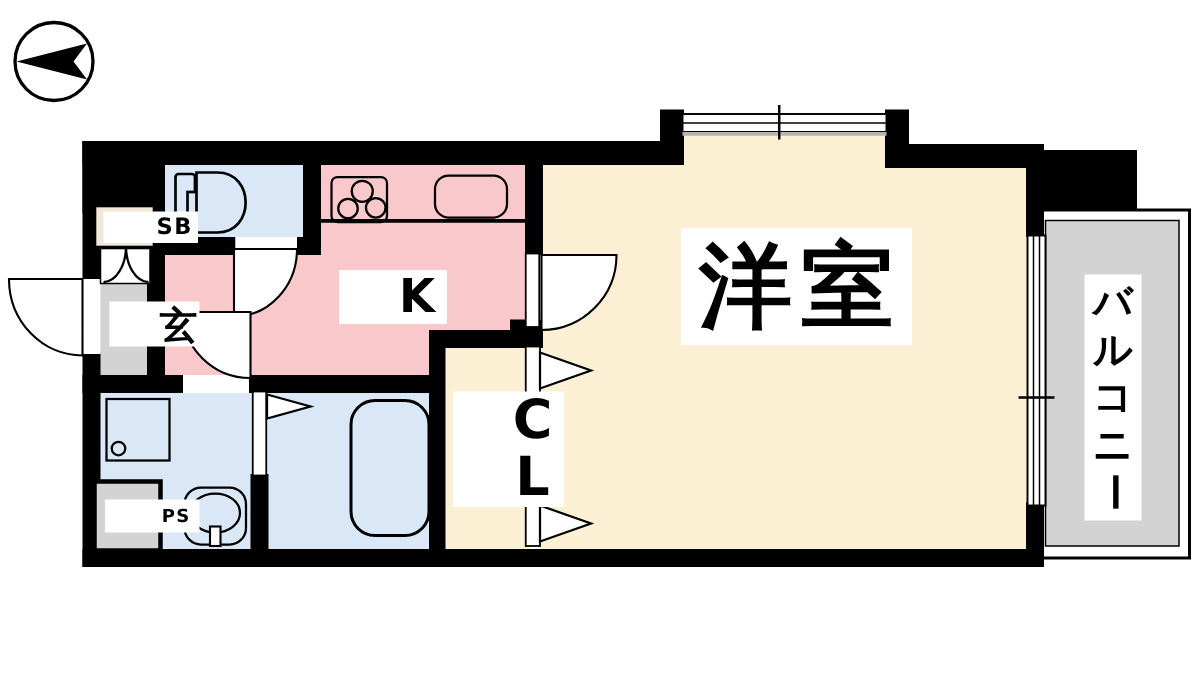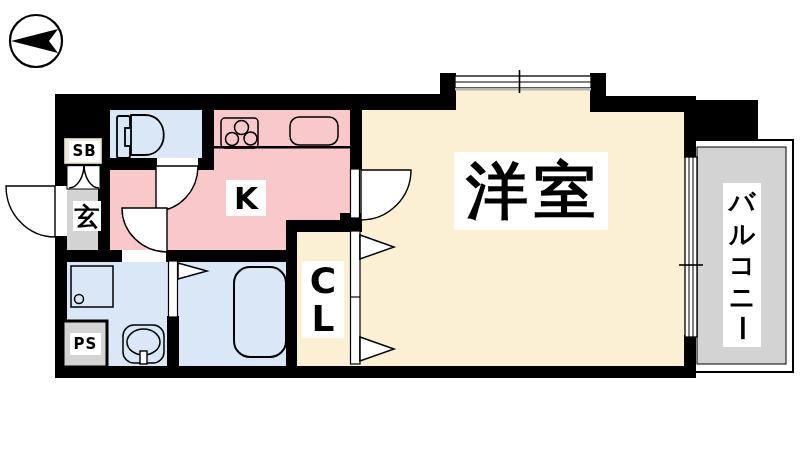--- a/index.html
+++ b/index.html
@@ -12,30 +12,30 @@
   .f-pink{fill:var(--kitchen-pink,#f8c8ca);}
   .f-blue{fill:var(--water-blue,#d9e7f7);}
   .f-cream{fill:var(--room-cream,#fbf0d3);}
   .f-gray{fill:var(--floor-gray,#d3d3d3);}
   .ln{fill:none;stroke:#000;stroke-width:1.5;}
   .ln2{fill:none;stroke:#000;stroke-width:2;}
   .sym{fill:#fff;stroke:#000;stroke-width:1.4;}
   .fixb{fill:var(--water-blue,#d9e7f7);stroke:#000;stroke-width:1.8;}
   .lbl{
     position:absolute;background:#fff;color:#000;font-weight:bold;
-    display:flex;align-items:center;justify-content:center;line-height:1;z-index:2;
+    display:flex;align-items:center;justify-content:center;line-height:1;z-index:2;padding-left:32px;
   }
   .lbl-sb{left:69px;top:141px;width:31px;height:21px;font-size:15px;letter-spacing:1px;}
   .lbl-genkan{left:73px;top:201px;width:28px;height:30px;font-size:25px;}
   .lbl-k{left:226px;top:180px;width:40px;height:36px;font-size:31px;}
   .lbl-cl{left:302px;top:261px;width:42px;height:77px;flex-direction:column;font-size:36px;}
   .lbl-cl span{display:block;height:38px;display:flex;align-items:center;}
   .lbl-name{left:454px;top:152px;width:154px;height:78px;font-size:62px;letter-spacing:6px;padding-left:6px;box-sizing:border-box;}
   .lbl-size{left:436px;top:230px;width:192px;height:77px;font-size:60px;letter-spacing:4px;}
-  .lbl-ps{left:70px;top:333px;width:31px;height:22px;font-size:15px;letter-spacing:1px;}
+  .lbl-ps{left:70px;top:333px;width:31px;height:22px;font-size:12px;letter-spacing:1px;}
   .lbl-balcony{left:723px;top:183px;width:38px;height:164px;flex-direction:column;justify-content:space-between;padding:4px 0;box-sizing:border-box;font-size:26px;}
   .lbl-balcony span{display:flex;align-items:center;justify-content:center;height:30px;}
   .lbl-balcony .rot{transform:rotate(90deg);}
 </style>
 </head>
 <body>
 
 <div class="plan">
   <svg width="800" height="450" viewBox="0 0 800 450">
 

